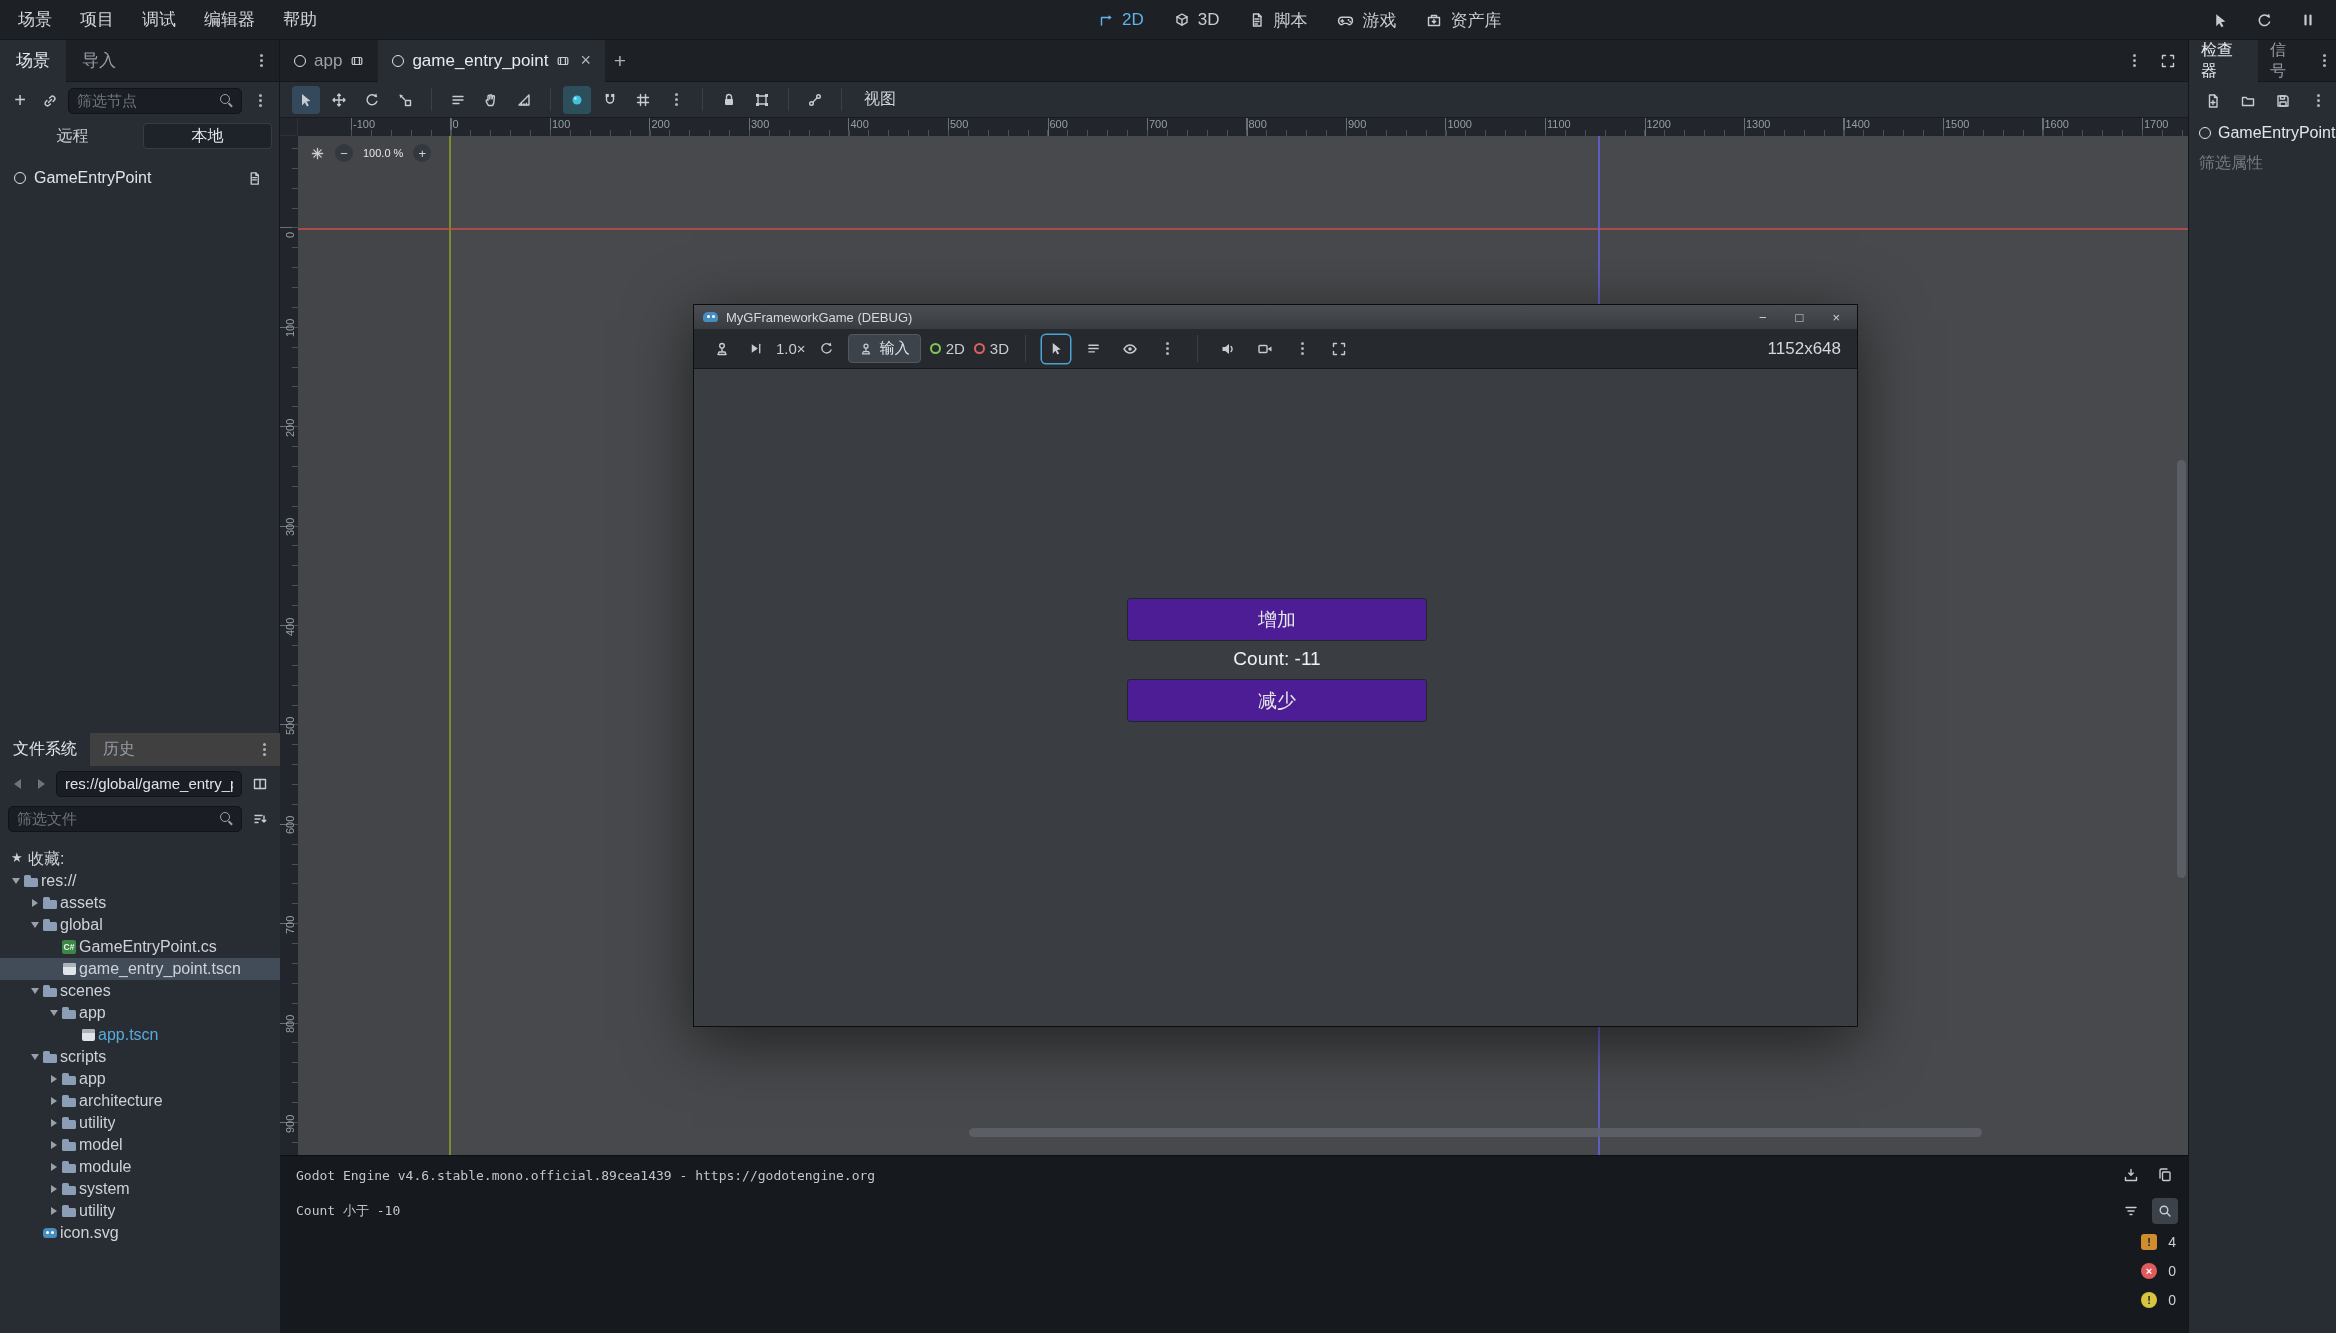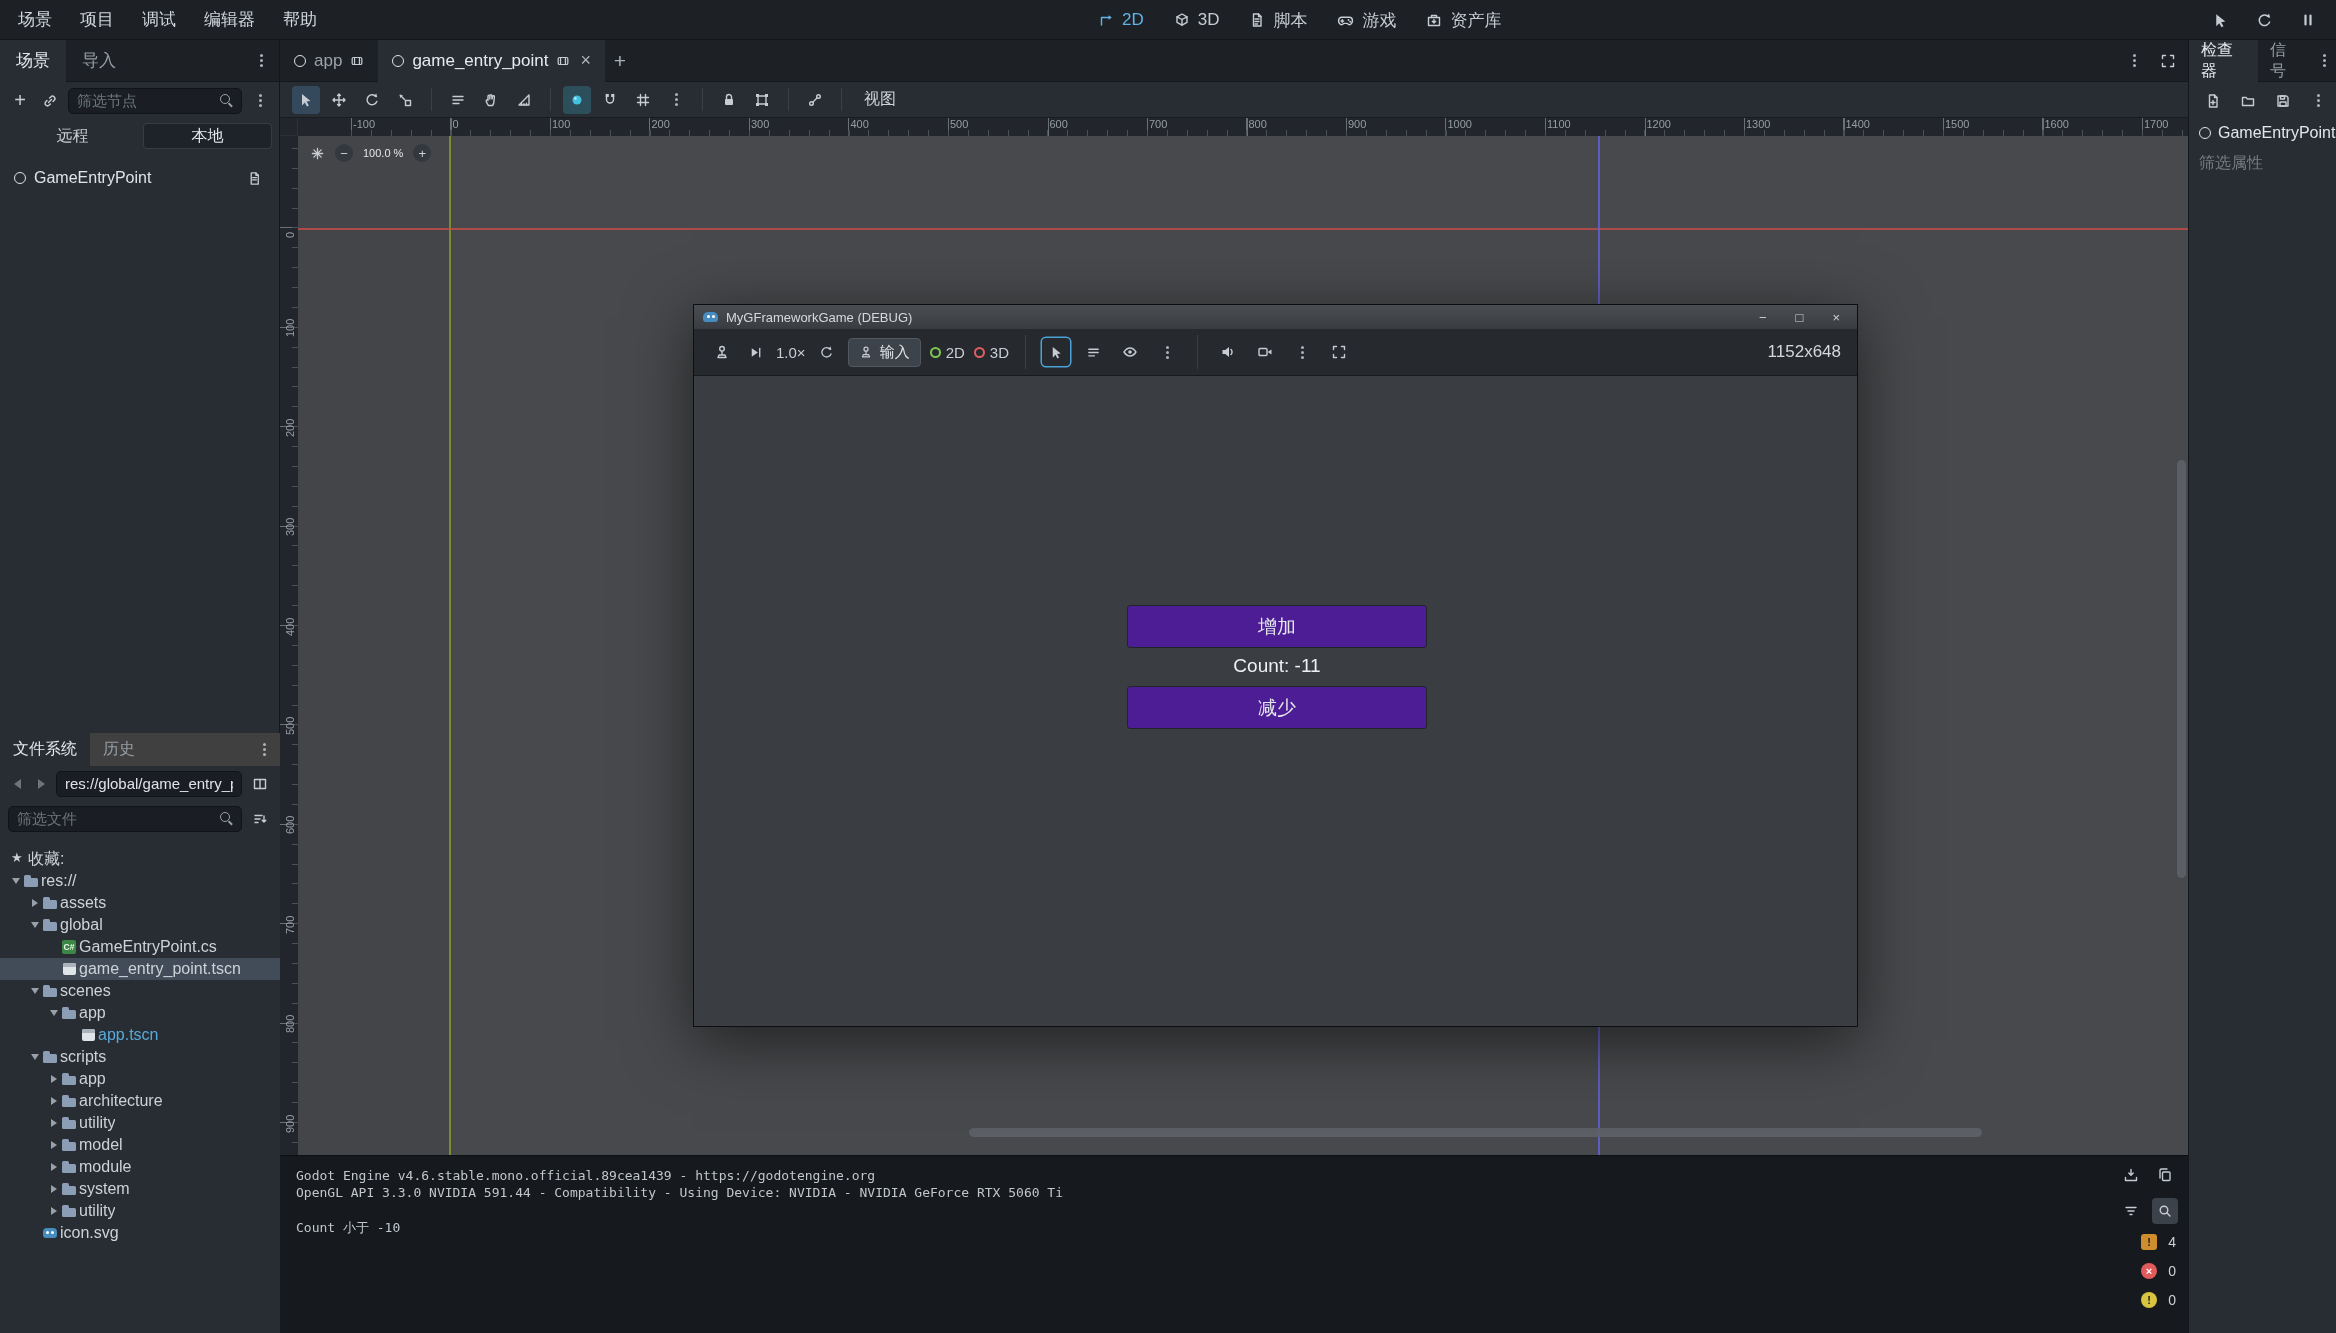--- a/index.html
+++ b/index.html
@@ -105,21 +105,21 @@
 #zoomlabel{font-size:11px;color:#e2e6ea}
 .vscroll{position:absolute;right:2px;top:324px;width:9px;height:418px;background:#5d6167;border-radius:5px;opacity:.9}
 .hscroll{position:absolute;left:671px;bottom:18px;height:9px;width:1013px;background:#5d6167;border-radius:5px;opacity:.9}
 
 #game-window{position:absolute;left:693px;top:304px;width:1165px;height:723px;background:#3a3d41;border:1px solid #0c0e10;box-shadow:0 14px 60px rgba(0,0,0,.55);z-index:50;display:flex;flex-direction:column}
 #gw-titlebar{height:24px;flex:none;display:flex;align-items:center;gap:7px;padding:0 9px;background:linear-gradient(#4a4d51,#393c40);font-size:13px;color:#d7dadd}
 .gw-head{position:relative;width:16px;height:12px;flex:none}
 .gw-head::before{content:"";position:absolute;left:0;top:1px;width:15px;height:10px;background:#478cbf;border-radius:5px 5px 3px 3px}
 .gw-head::after{content:"";position:absolute;left:3.5px;top:4px;width:3px;height:3px;background:#fff;border-radius:50%;box-shadow:5px 0 0 #fff}
 #gw-controls{margin-left:auto;display:flex;align-items:center;gap:29px;padding-right:8px;color:#cfd3d7;font-size:13px}
-#gw-toolbar{height:47px;flex:none;background:#26292e;border-bottom:1px solid #17191d;display:flex;align-items:center;gap:9px;padding:0 16px;font-size:15px;color:#c9ced3}
+#gw-toolbar{height:40px;flex:none;background:#26292e;border-bottom:1px solid #17191d;display:flex;align-items:center;gap:9px;padding:0 16px;font-size:15px;color:#c9ced3}
 .gbtn{display:flex;align-items:center;gap:7px;background:#3d434b;border:1px solid #51585f;border-radius:4px;height:29px;padding:0 10px;color:#e2e6ea;font-size:15px}
 .tool.focus{box-shadow:0 0 0 1.5px #4da3d8}
 .ring{width:11px;height:11px;border-radius:50%;flex:none}
 .ring.g{border:2px solid #7ec850}
 .ring.r{border:2px solid #e06060}
 .modelbl{display:flex;align-items:center;gap:5px}
 #gw-res{margin-left:auto;font-size:17px;color:#d4d8db}
 #gw-content{position:relative;flex:1;background:#3a3d41}
 .game-btn{position:absolute;left:433px;width:300px;height:43px;background:#4c1d95;border:1px solid #212429;border-radius:3px;color:#e4e7ea;font-size:19px;display:flex;align-items:center;justify-content:center}
 #btn-inc{top:229px}
@@ -575,21 +575,20 @@
       </div>
       <div class="vscroll"></div>
       <div class="hscroll"></div>
     </div>
   </div>
 
   <div id="bottom">
     <div>
 
     <div class="out-line">Godot Engine v4.6.stable.mono.official.89cea1439 - https://godotengine.org</div>
-        <div class="out-line">OpenGL API 3.3.0 NVIDIA 591.44 - Compatibility - Using Device: NVIDIA - NVIDIA GeForce RTX 5060 Ti</div>
         <div class="out-line"></div>
         <div class="out-line">Count 小于 -10</div>
       </div>
     <div id="out-btns">
       <div class="obtn">
         <svg class="ic" width="16" height="16" viewBox="0 0 16 16">
             <path d="M8 2.5V8M5.8 6L8 8.2 10.2 6"></path>
             <path d="M2.5 10.5v3h11v-3"></path>
           </svg>
       </div>

